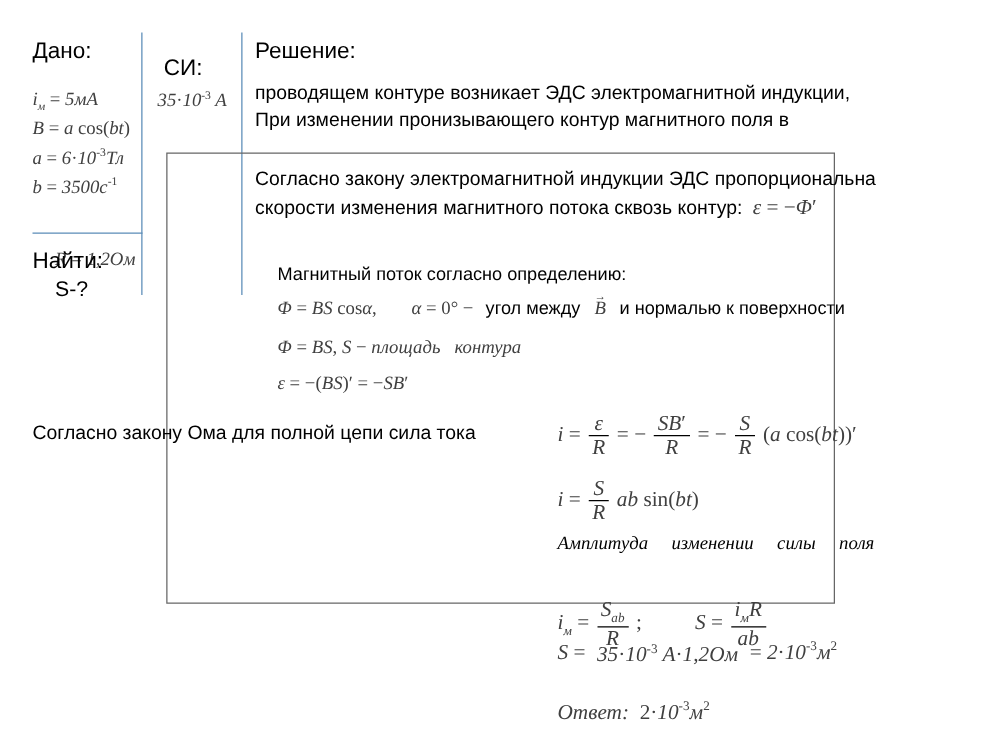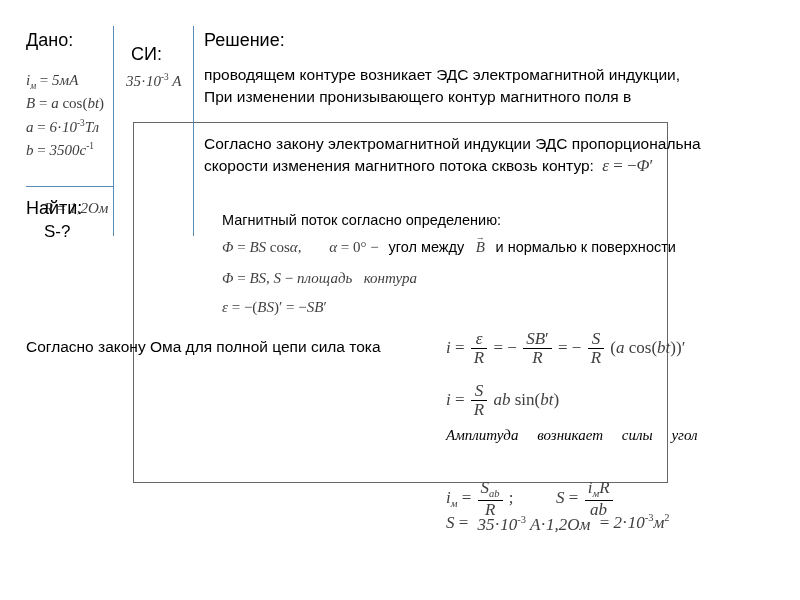--- a/index.html
+++ b/index.html
@@ -211,38 +211,42 @@
 
   <div class="abs mth mth-lg" style="left:446px; top:382px;">
     <i>i</i> <span class="up">=</span>
     <span class="frac"><span class="num"><i>S</i></span><span class="den"><i>R</i></span></span>
     <i>ab</i> <span class="up">sin(</span><i>bt</i><span class="up">)</span>
   </div>
 
   <div class="abs ital-serif" style="left:446px; top:427px;">
     <span>Амплитуда</span>
     &nbsp;&nbsp;&nbsp;
-    <span>возникает</span>
+    <span>изменении</span>
     &nbsp;&nbsp;&nbsp;
     <span>силы</span>
     &nbsp;&nbsp;&nbsp;
-    <span>угол</span>
+    <span>поля</span>
   </div>
 
   <div class="abs mth mth-lg" style="left:446px; top:460px;margin-top:19px;">
     <i>i</i><sub class="sb">м</sub> <span class="up">=</span>
     <span class="frac"><span class="num"><i>S</i><sub class="sb">ab</sub></span><span class="den"><i>R</i></span></span>
     <span class="up">;</span>
     <span style="display:inline-block;width:34px;"></span>
     <i>S</i> <span class="up">=</span>
     <span class="frac"><span class="num"><i>i</i><sub class="sb">м</sub><i>R</i></span><span class="den"><i>ab</i></span></span>
   </div>
 
   <div class="abs mth mth-lg" style="left:446px; top:512px;">
     <i>S</i> <span class="up">=</span>
     <span class="frac">
       <span class="num">35<span class="up">·</span>10<sup class="exp">-3</sup> <i>A</i><span class="up">·</span>1,2<i>Ом</i></span>
     </span>
     <span class="up">=</span> 2<span class="up">·</span>10<sup class="exp">-3</sup><i>м</i><sup class="exp">2</sup>
   </div>
 
+  <div class="abs mth mth-lg" style="left:446px; top:560px;">
+    <i>Ответ:</i>
+    <span class="up">&nbsp;2·</span>10<sup class="exp">-3</sup><i>м</i><sup class="exp">2</sup>
+  </div>
 
 </div>
 
 </body></html>

